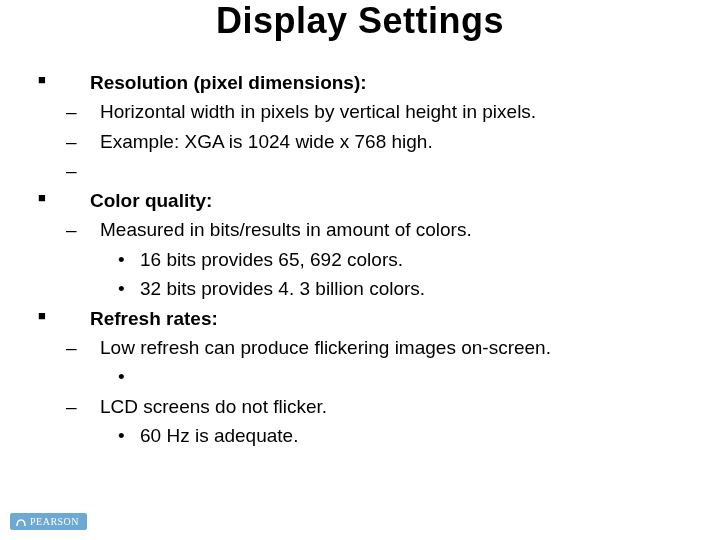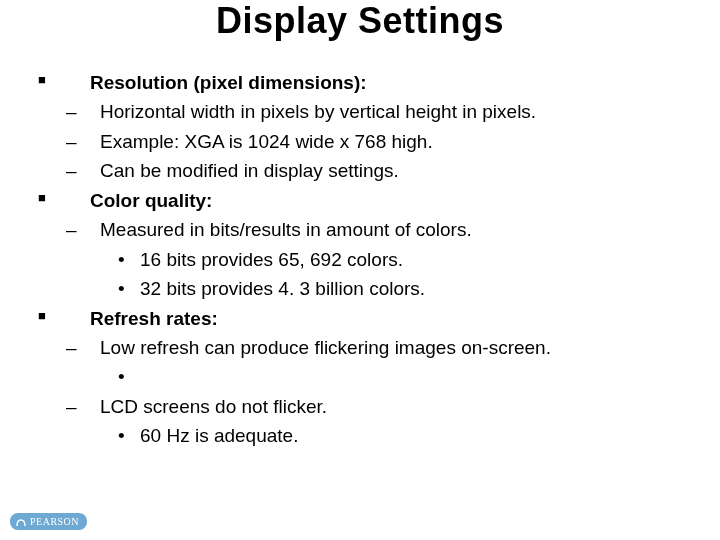--- a/index.html
+++ b/index.html
@@ -10,21 +10,21 @@
   .row { display: flex; }
   .col-bullet { width: 60px; flex: 0 0 60px; text-align: left; padding-left: 8px; }
   .col-dash { width: 70px; flex: 0 0 70px; text-align: left; padding-left: 36px; }
   .col-dot { width: 110px; flex: 0 0 110px; text-align: left; padding-left: 88px; }
   .sq { font-size: 13px; position: relative; top: 2px; }
   .bold { font-weight: 700; }
   .txt { flex: 1; }
   .footer-logo {
     position: absolute; left: 10px; bottom: 10px;
     background: #6da9d2; color: #fff; font-size: 10px;
-    padding: 3px 8px 3px 6px; border-radius: 8px;
+    padding: 3px 8px 3px 6px; border-radius: 2px;
     display: flex; align-items: center; gap: 4px;
     font-family: Georgia, serif; letter-spacing: 0.5px;
   }
   .footer-logo svg { width: 10px; height: 10px; }
 </style>
 </head>
 <body>
 
 <div class="slide">
 
@@ -39,21 +39,20 @@
     <div class="row">
       <div class="col-dash">–</div>
       <div class="txt">Horizontal width in pixels by vertical height in pixels.</div>
     </div>
     <div class="row">
       <div class="col-dash">–</div>
       <div class="txt">Example: XGA is 1024 wide x 768 high.</div>
     </div>
     <div class="row">
       <div class="col-dash">–</div>
-      <div class="txt">Can be modified in display settings.</div>
     </div>
 
     <div class="row">
       <div class="col-bullet sq">■</div>
       <div class="txt bold">Color quality:</div>
     </div>
     <div class="row">
       <div class="col-dash">–</div>
       <div class="txt">Measured in bits/results in amount of colors.</div>
     </div>

